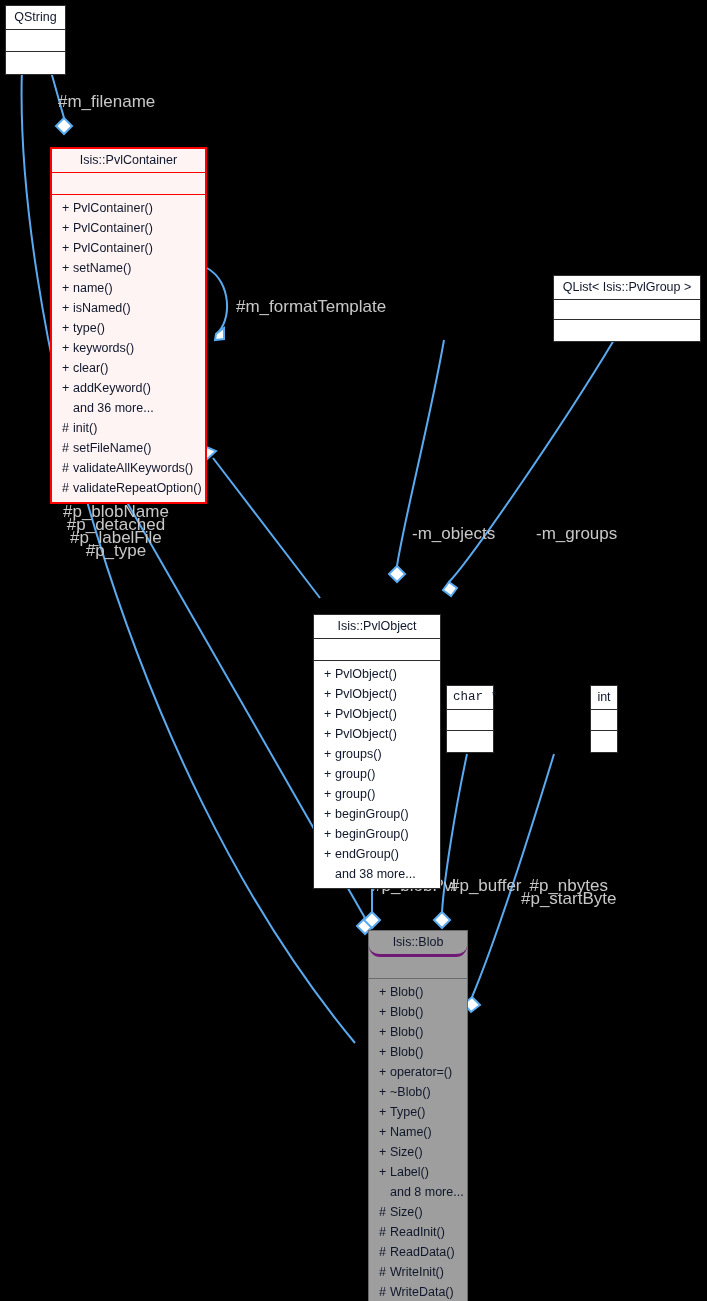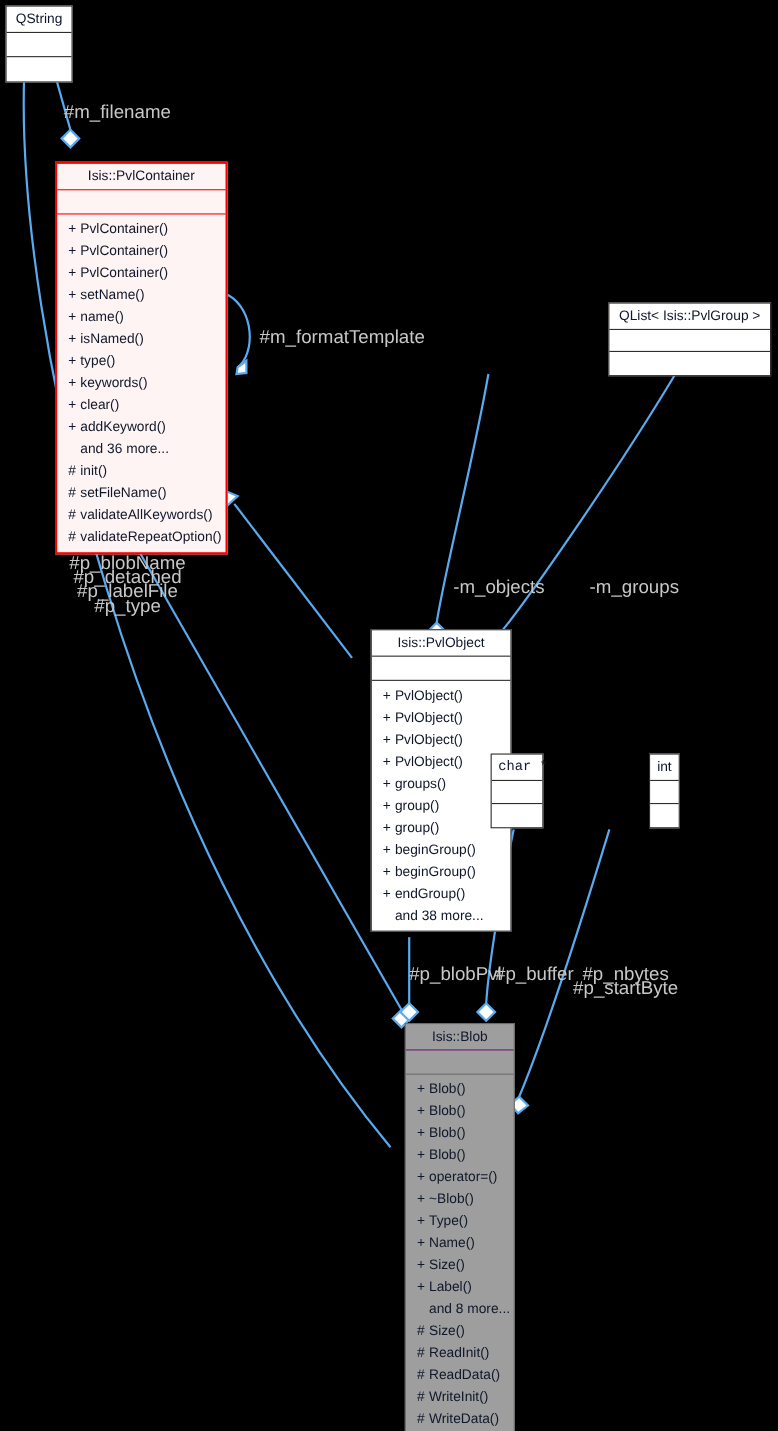--- a/index.html
+++ b/index.html
@@ -67,21 +67,21 @@
     background: #fff4f4;
   }
   .node.hl .title { border-bottom: 1px solid #ff0000; }
   .node.hl .attrs { border-bottom: 1px solid #ff0000; }
 
   
   .node.cur {
     border: 1px solid #6b6b6b;
     background: #9e9e9e;
   }
-  .node.cur .title { border-bottom: 1px solid #701a75; }
+  .node.cur .title { border-bottom: 3px solid #701a75; border-radius: 11px; }
   .node.cur .attrs { border-bottom: 1px solid #6b6b6b; }
 
   .edge-label {
     position: absolute;
     color: #c8c8c8;
     font-size: 17px;
     line-height: 13px;
     white-space: pre;
     text-align: center;
   }
@@ -179,21 +179,21 @@
       </div>
   </div>
 
 
   <div class="node" style="left:553px; top:275px; width:148px;">
     <div class="title">QList&lt; Isis::PvlGroup &gt;</div>
     <div class="attrs" style="height:20px;"></div>
     <div class="ops" style="height:21px; padding:0;"></div>
   </div>
 
-  <div class="node" style="left:313px; top:572px; width:128px;margin-left:24px;">
+  <div class="node" style="left:313px; top:614px; width:128px;">
     <div class="title">Isis::PvlObject</div>
     <div class="attrs" style="height:22px;"></div>
     <div class="ops">
         <div class="row"><span class="vis">+</span><span>PvlObject()</span></div>
         <div class="row"><span class="vis">+</span><span>PvlObject()</span></div>
         <div class="row"><span class="vis">+</span><span>PvlObject()</span></div>
         <div class="row"><span class="vis">+</span><span>PvlObject()</span></div>
         <div class="row"><span class="vis">+</span><span>groups()</span></div>
         <div class="row"><span class="vis">+</span><span>group()</span></div>
         <div class="row"><span class="vis">+</span><span>group()</span></div>

